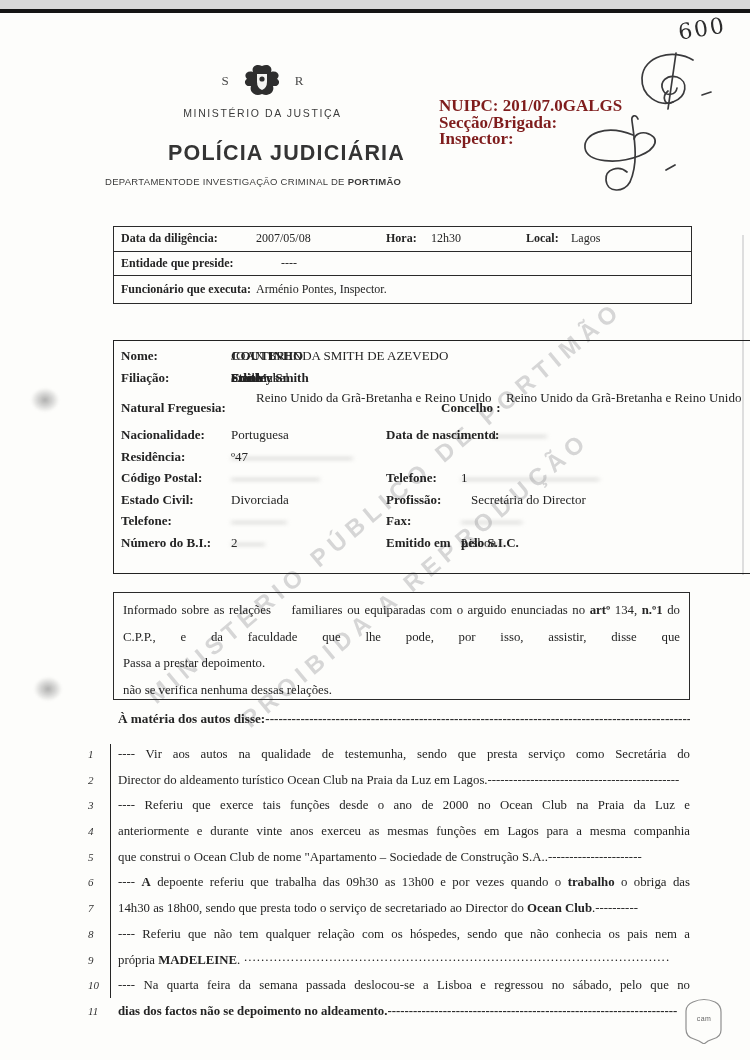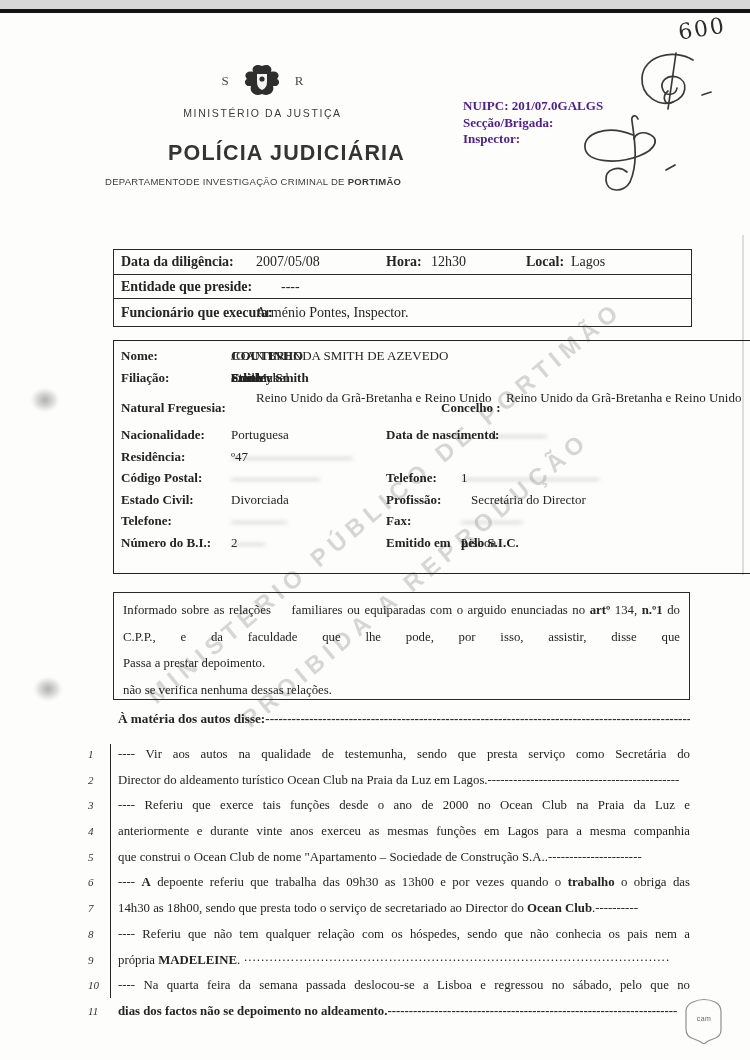--- a/index.html
+++ b/index.html
@@ -20,33 +20,33 @@
   
   .crest-row{position:absolute;left:105px;top:64px;width:315px;display:flex;
              justify-content:center;align-items:center;gap:13px;font-size:13px;color:#4a4a4a;}
   .ministry{position:absolute;left:105px;top:107px;width:315px;text-align:center;
             font-family:"Liberation Sans",sans-serif;font-size:10.5px;letter-spacing:1.6px;color:#3c3c3c;}
   .police{position:absolute;left:168px;top:141px;font-family:"Liberation Sans",sans-serif;
           font-size:21.5px;letter-spacing:1.2px;color:#343434;font-weight:600;}
   .dept{position:absolute;left:105px;top:176px;font-family:"Liberation Sans",sans-serif;
         font-size:9.5px;letter-spacing:.3px;color:#3a3a3a;}
   .dept b{font-weight:bold;}
-  .nuipc{position:absolute;left:463px;top:98px;font-weight:bold;font-size:13px;
-         color:#4c1d95;line-height:16.5px;}
+  .nuipc{position:absolute;left:439px;top:98px;font-weight:bold;font-size:17px;
+         color:#7f1d1d;line-height:16.5px;}
   .doctitle{position:absolute;left:113px;top:200px;width:577px;text-align:center;
             font-variant:small-caps;font-weight:bold;font-size:17px;letter-spacing:.6px;color:#1d1d1d;}
   
   .wm{position:absolute;color:#d6d6d6;font-family:"Liberation Sans",sans-serif;font-weight:bold;
       font-size:24px;letter-spacing:6px;white-space:nowrap;transform-origin:0 0;
       transform:rotate(-40deg);z-index:0;}
   #wm1{left:142px;top:688px;} #wm2{left:236px;top:712px;}
   .fg{z-index:1;}
   
-  .t1{position:absolute;left:113px;top:249px;width:577px;border:1.6px solid #2a2a2a;border-bottom:none;
-      font-size:14px;}
+  .t1{position:absolute;left:113px;top:226px;width:577px;border:1.6px solid #2a2a2a;border-bottom:none;
+      font-size:12px;}
   .t1row{position:relative;height:23.5px;line-height:23.5px;border-bottom:1.6px solid #2a2a2a;}
   .t1row.last{height:27px;line-height:27px;}
   .t1 span{position:absolute;white-space:nowrap;}
   .lab{font-weight:bold;}
   .t2{position:absolute;left:113px;top:340px;width:660px;height:234px;border:1.9px solid #222;
       font-size:13px;padding-top:4px;box-sizing:border-box;}
   .trow{position:relative;height:21.5px;line-height:21.5px;}
   .trow.dbl{height:36px;}
   .trow.tall{height:22px;}
   .t2 span{position:absolute;white-space:nowrap;}

